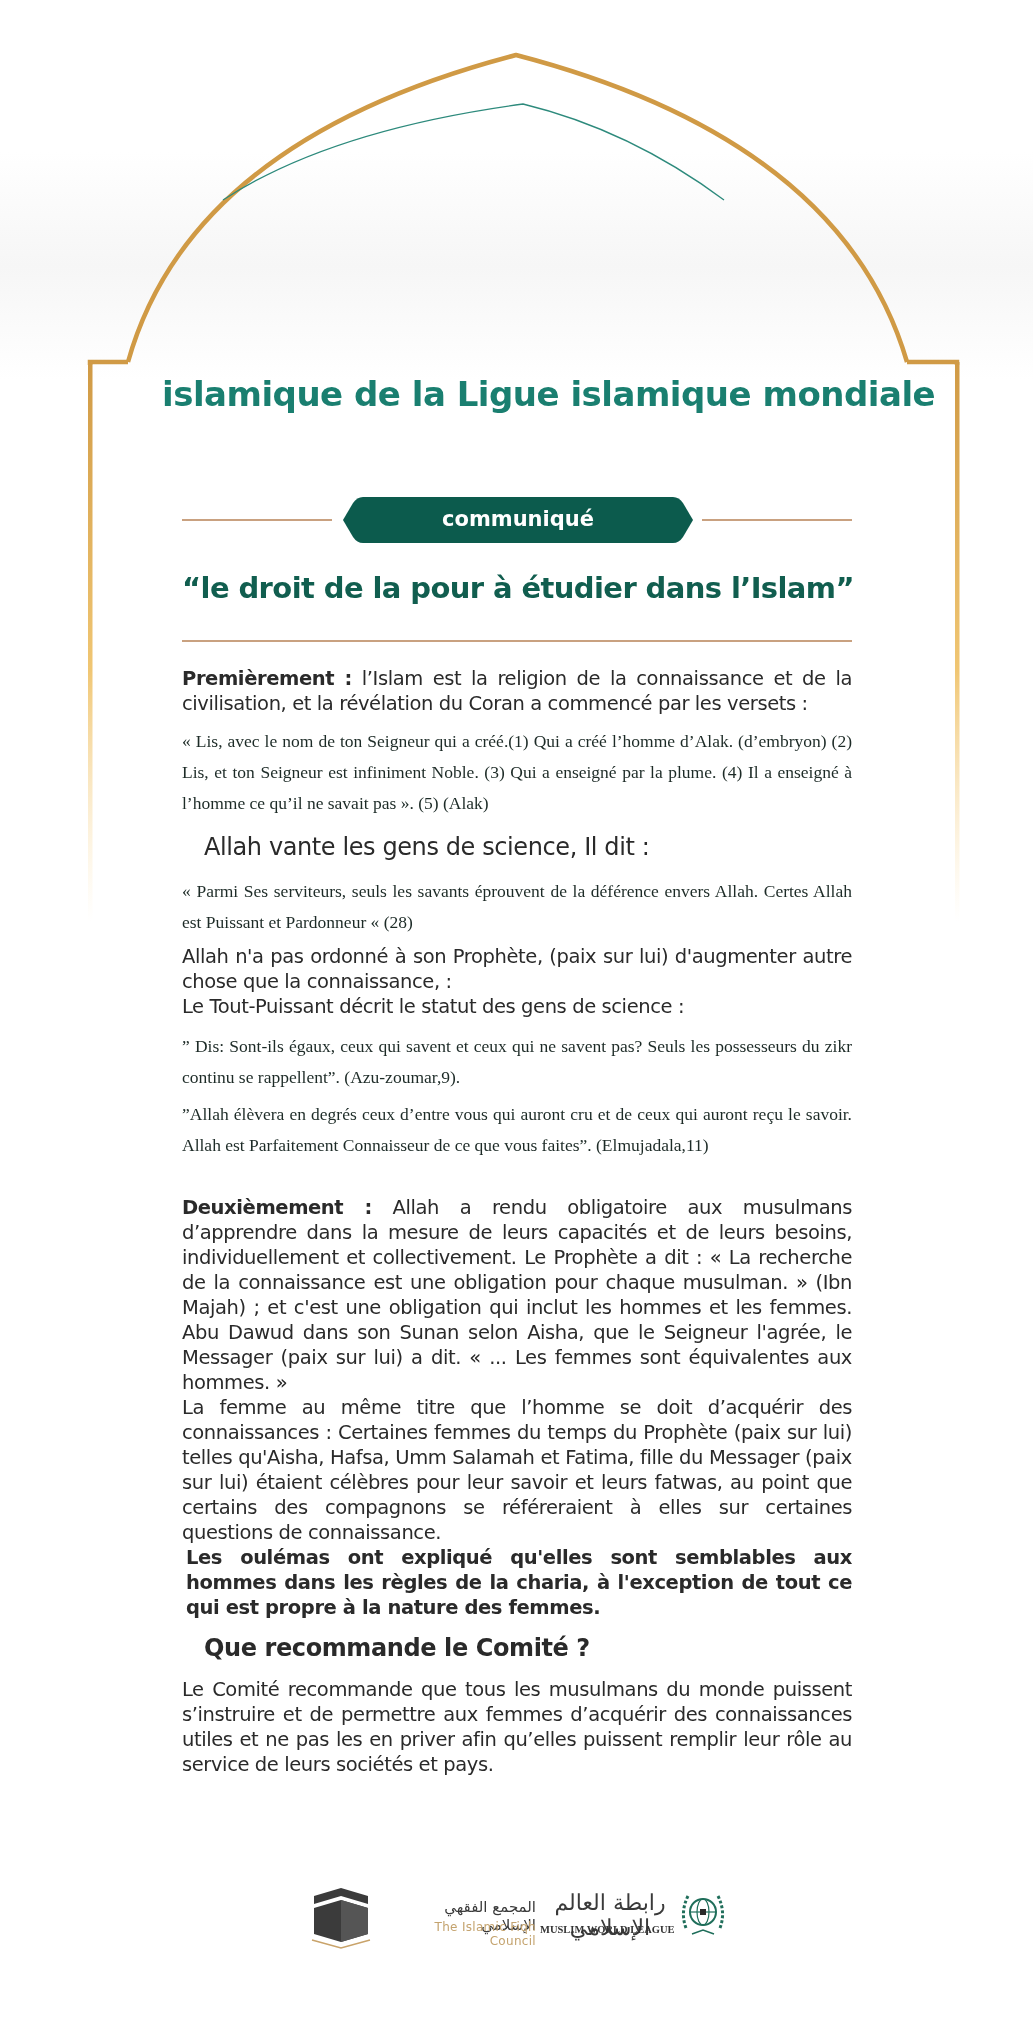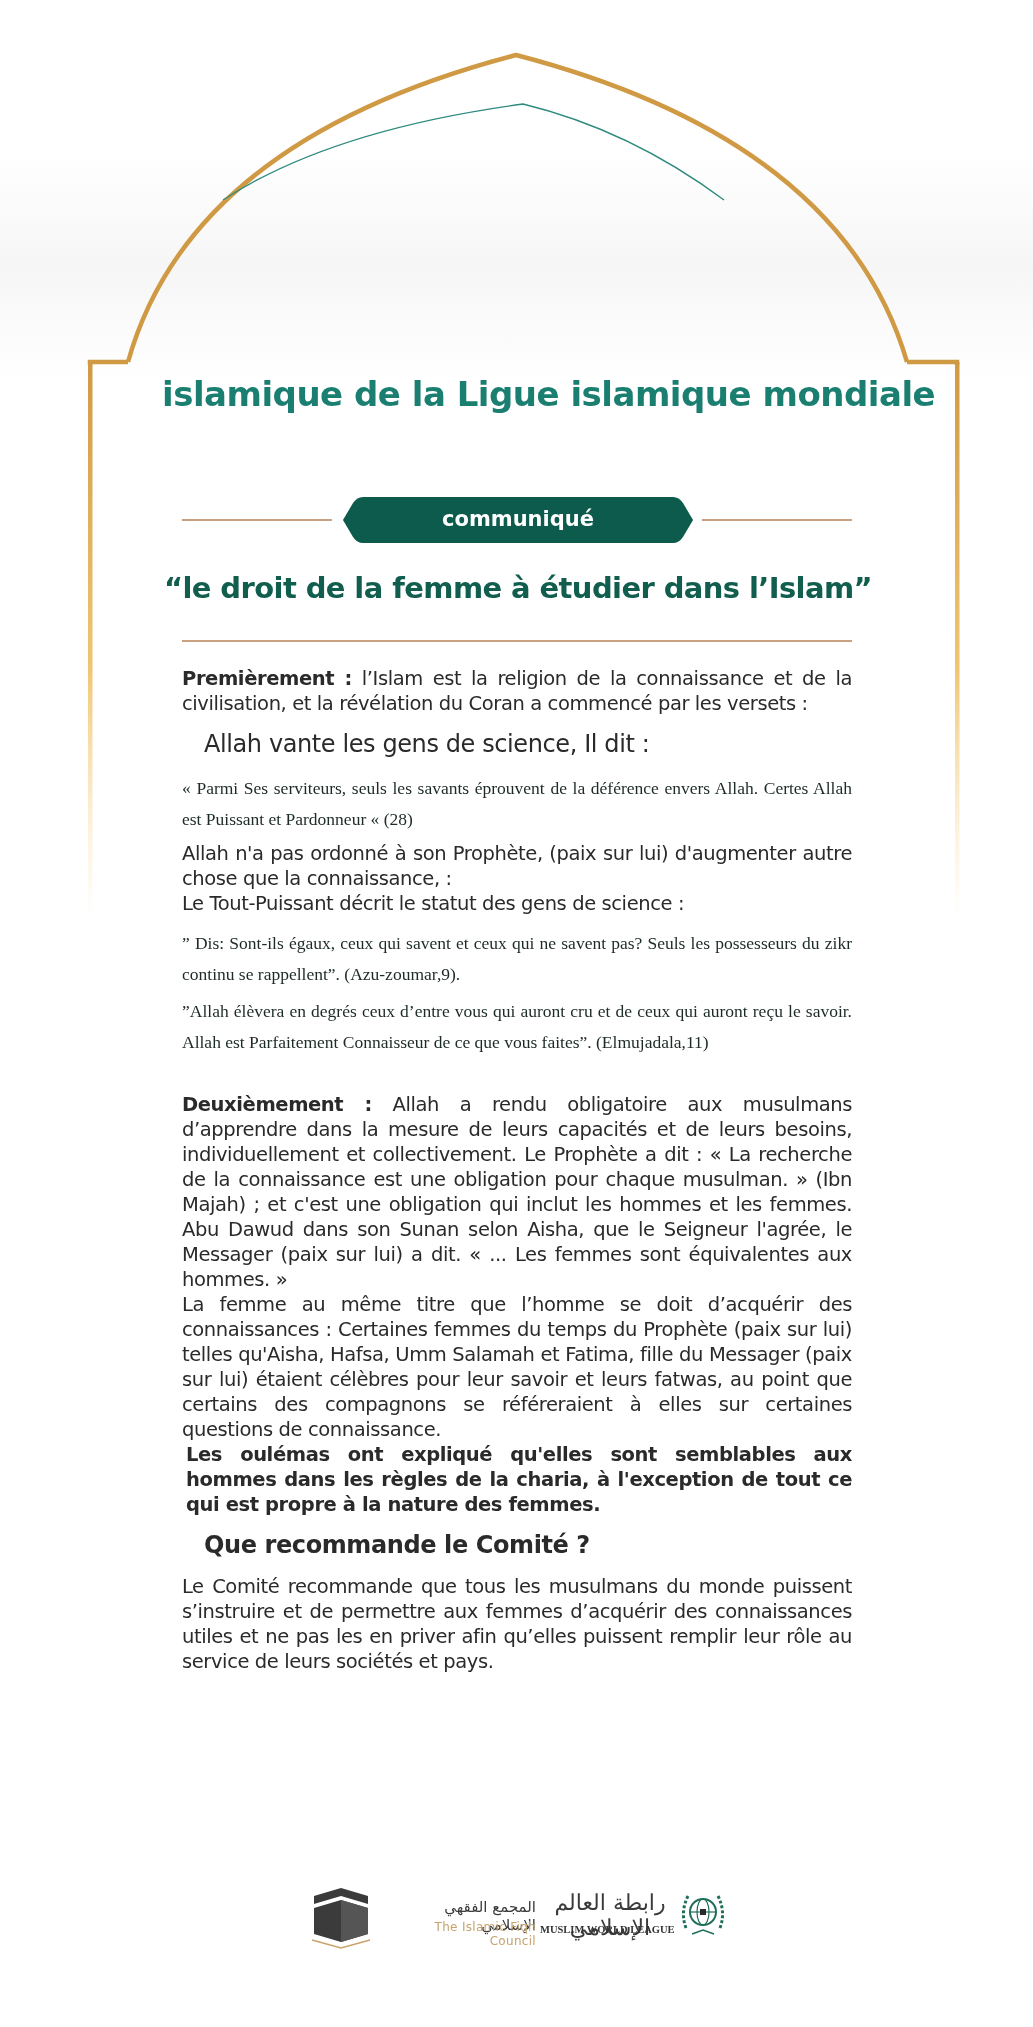--- a/index.html
+++ b/index.html
@@ -122,25 +122,26 @@
   <div class="banner-line left"></div>
   <div class="banner">
     <svg width="350" height="46" viewBox="0 0 350 46">
       <path d="M 20 0 L 330 0 Q 336 0 340 6 L 350 23 L 340 40 Q 336 46 330 46 L 20 46 Q 14 46 10 40 L 0 23 L 10 6 Q 14 0 20 0 Z" fill="#0c5b4d"></path>
     </svg>
     <div class="banner-text">communiqué</div>
   </div>
   <div class="banner-line right"></div>
 </div>
 
-<div class="subtitle">“le droit de la femme à étudier dans l’Islam”</div>
+<div class="subtitle">“le droit de la pour à étudier dans l’Islam”</div>
 <div class="rule"></div>
 
 <div class="content">
   <p class="para"><b>Premièrement :</b><span> l’Islam est la religion de la connaissance et de la civilisation, et la révélation du Coran a commencé par les versets :</span></p>
+  <p class="verse">« Lis, avec le nom de ton Seigneur qui a créé.(1) Qui a créé l’homme d’Alak. (d’embryon) (2) Lis, et ton Seigneur est infiniment Noble. (3) Qui a enseigné par la plume. (4) Il a enseigné à l’homme ce qu’il ne savait pas ». (5) (Alak)</p>
   <p class="heading">Allah vante les gens de science, Il dit :</p>
   <p class="verse">« Parmi Ses serviteurs, seuls les savants éprouvent de la déférence envers Allah. Certes Allah est Puissant et Pardonneur « (28)</p>
   <p class="para" style="padding-left:0">Allah n'a pas ordonné à son Prophète, (paix sur lui) d'augmenter autre chose que la connaissance, :</p>
   <p class="para">Le Tout-Puissant décrit le statut des gens de science :</p>
   <p class="verse" style="margin-top:12px">” Dis: Sont-ils égaux, ceux qui savent et ceux qui ne savent pas? Seuls les possesseurs du zikr continu se rappellent”. (Azu-zoumar,9).</p>
   <p class="verse" style="margin-top:4px">”Allah élèvera en degrés ceux d’entre vous qui auront cru et de ceux qui auront reçu le savoir. Allah est Parfaitement Connaisseur de ce que vous faites”. (Elmujadala,11)</p>
   <div class="gap-lg"></div>
   <p class="para"><b>Deuxièmement :</b><span> Allah a rendu obligatoire aux musulmans d’apprendre dans la mesure de leurs capacités et de leurs besoins, individuellement et collectivement. Le Prophète a dit : « La recherche de la connaissance est une obligation pour chaque musulman. » (Ibn Majah) ; et c'est une obligation qui inclut les hommes et les femmes. Abu Dawud dans son Sunan selon Aisha, que le Seigneur l'agrée, le Messager (paix sur lui) a dit. « ... Les femmes sont équivalentes aux hommes. »</span></p>
   <p class="para">La femme au même titre que l’homme se doit d’acquérir des connaissances : Certaines femmes du temps du Prophète (paix sur lui) telles qu'Aisha, Hafsa, Umm Salamah et Fatima, fille du Messager (paix sur lui) étaient célèbres pour leur savoir et leurs fatwas, au point que certains des compagnons se référeraient à elles sur certaines questions de connaissance.</p>
   <p class="para" style="font-weight:bold; padding-left:4px">Les oulémas ont expliqué qu'elles sont semblables aux hommes dans les règles de la charia, à l'exception de tout ce qui est propre à la nature des femmes.</p>

